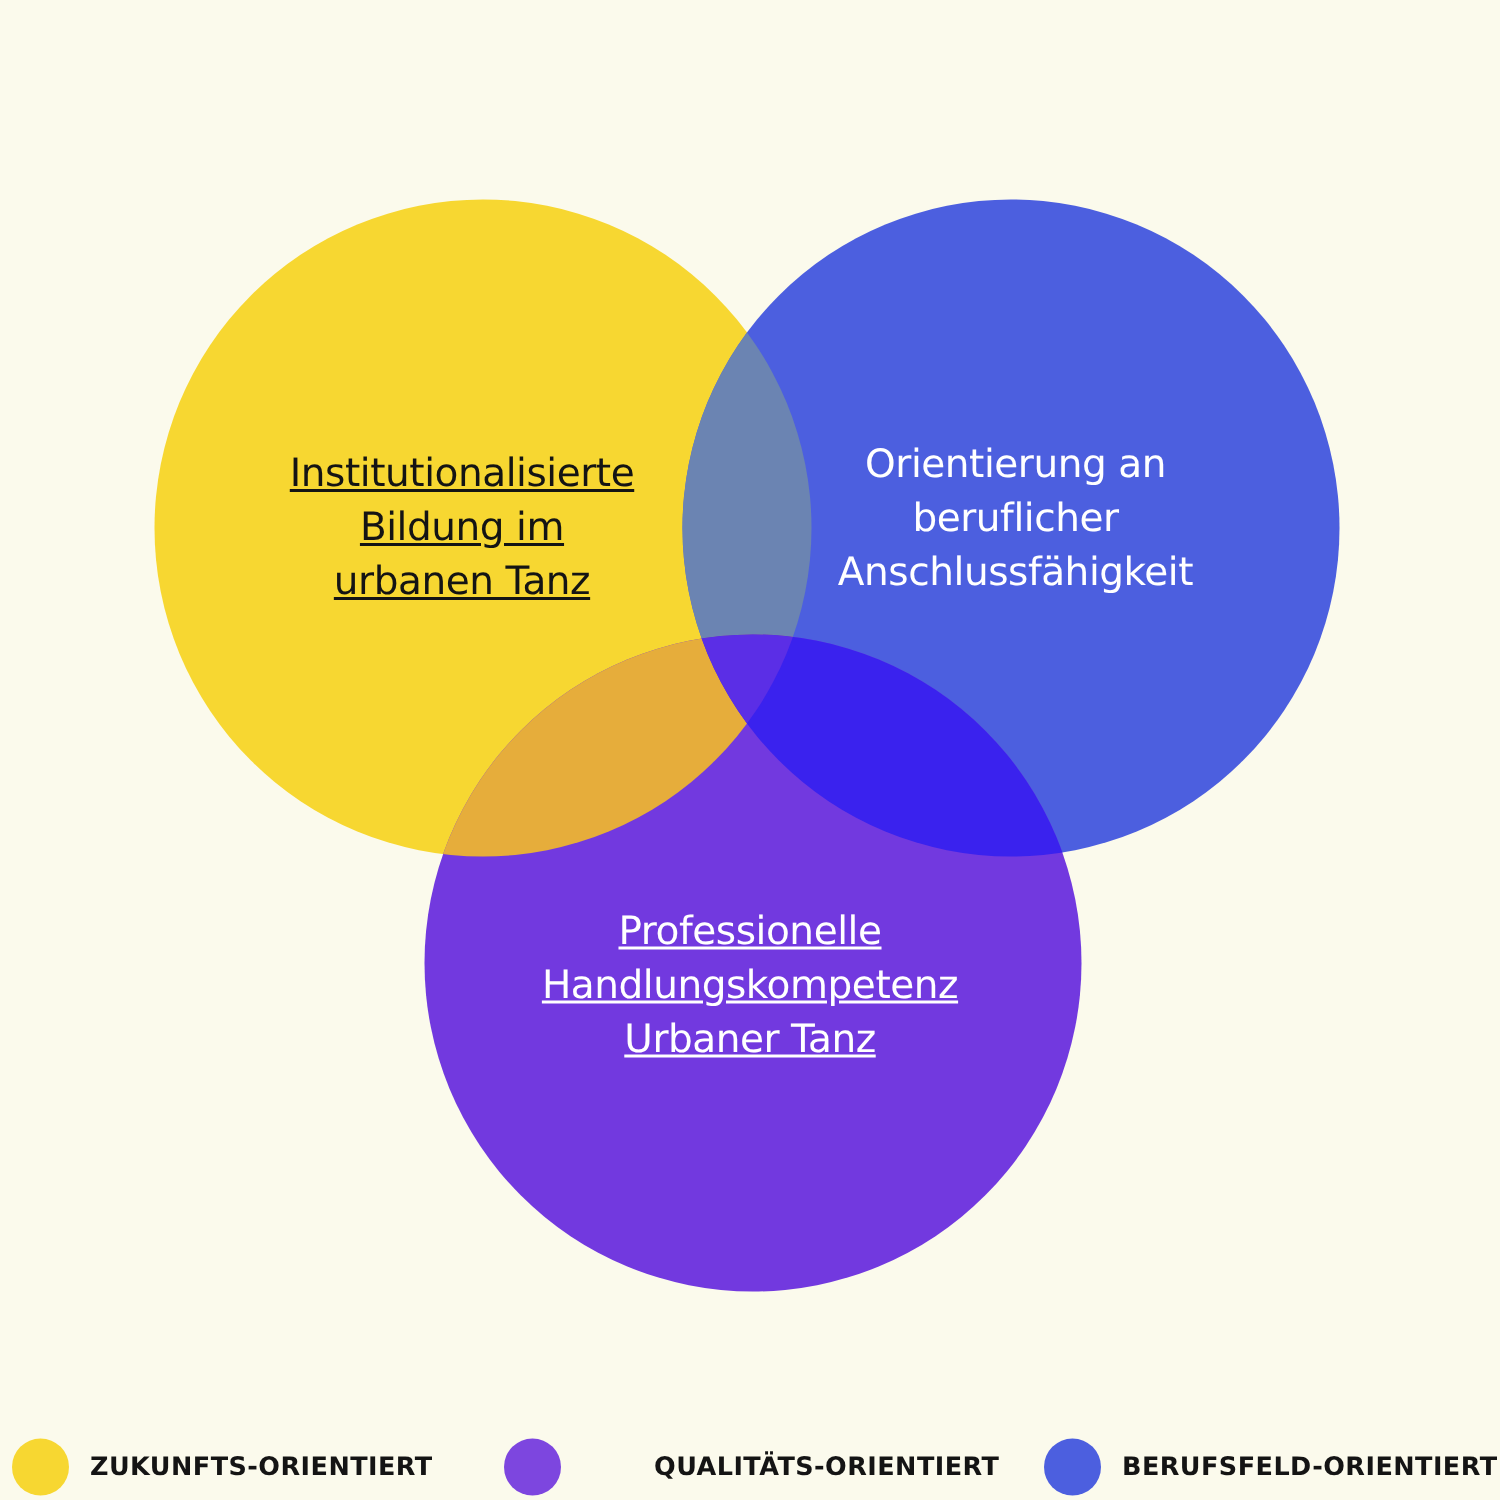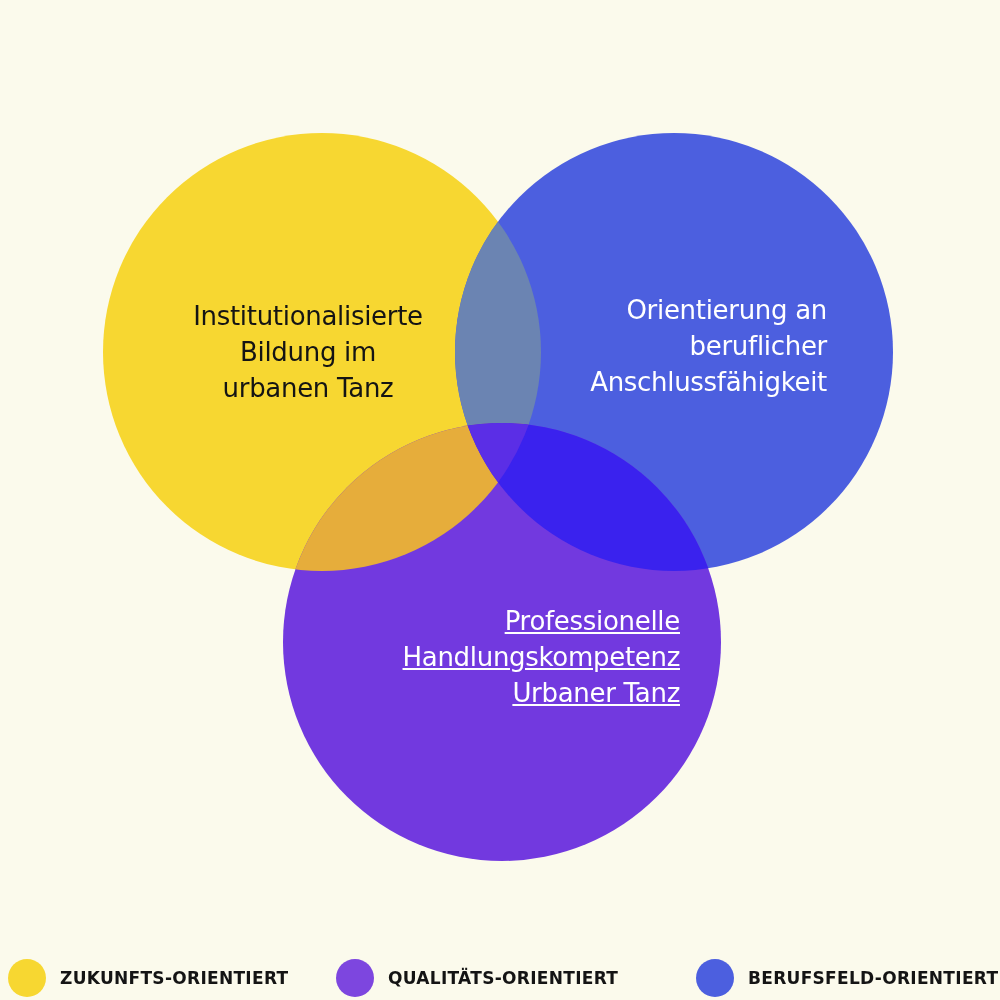--- a/index.html
+++ b/index.html
@@ -13,36 +13,36 @@
     .label {
       position: absolute;
       text-align: center;
       font-family: "DejaVu Sans", sans-serif;
       font-size: 26px;
       line-height: 36px;
       white-space: pre-line;
       letter-spacing: -0.3px;
     }
     .label.dark { color: #141414; }
-    .label.light { color: #FFFFFF; text-align: right; }
-    #label-yellow { left: 158px; top: 298px; width: 300px; }
+    .label.light { color: #FFFFFF; }
+    #label-yellow { left: 158px; top: 298px; width: 300px; text-decoration: underline; }
     #label-blue { left: 527px; top: 292px; width: 300px; }
     #label-purple { left: 320px; top: 603px; width: 360px; }
 
     .legend {
       position: absolute; left: 0; top: 958px; width: 1000px; height: 40px;
     }
     .legend-item { position: absolute; top: 0; display: flex; align-items: center; height: 40px; }
     .legend-dot { width: 38px; height: 38px; border-radius: 50%; margin-right: 14px; }
     .legend-text {
       font-family: "DejaVu Sans", sans-serif;
       font-weight: bold; font-size: 17px; color: #141414; letter-spacing: 0.3px;
     }
     #legend-0 { left: 8px; }
-    #legend-1 { left: 336px; }
+    #legend-1 { left: 336px; gap: 48px; }
     #legend-2 { left: 696px; }
   </style>
 </head>
 <body style="background: rgb(251, 250, 236);">
 
 <svg id="venn" viewBox="0 0 1000 940" xmlns="http://www.w3.org/2000/svg">
   <defs>
     <clipPath id="clip-yellow">
         <circle id="cp-yellow" cx="322" cy="352" r="219"></circle>
       </clipPath>

